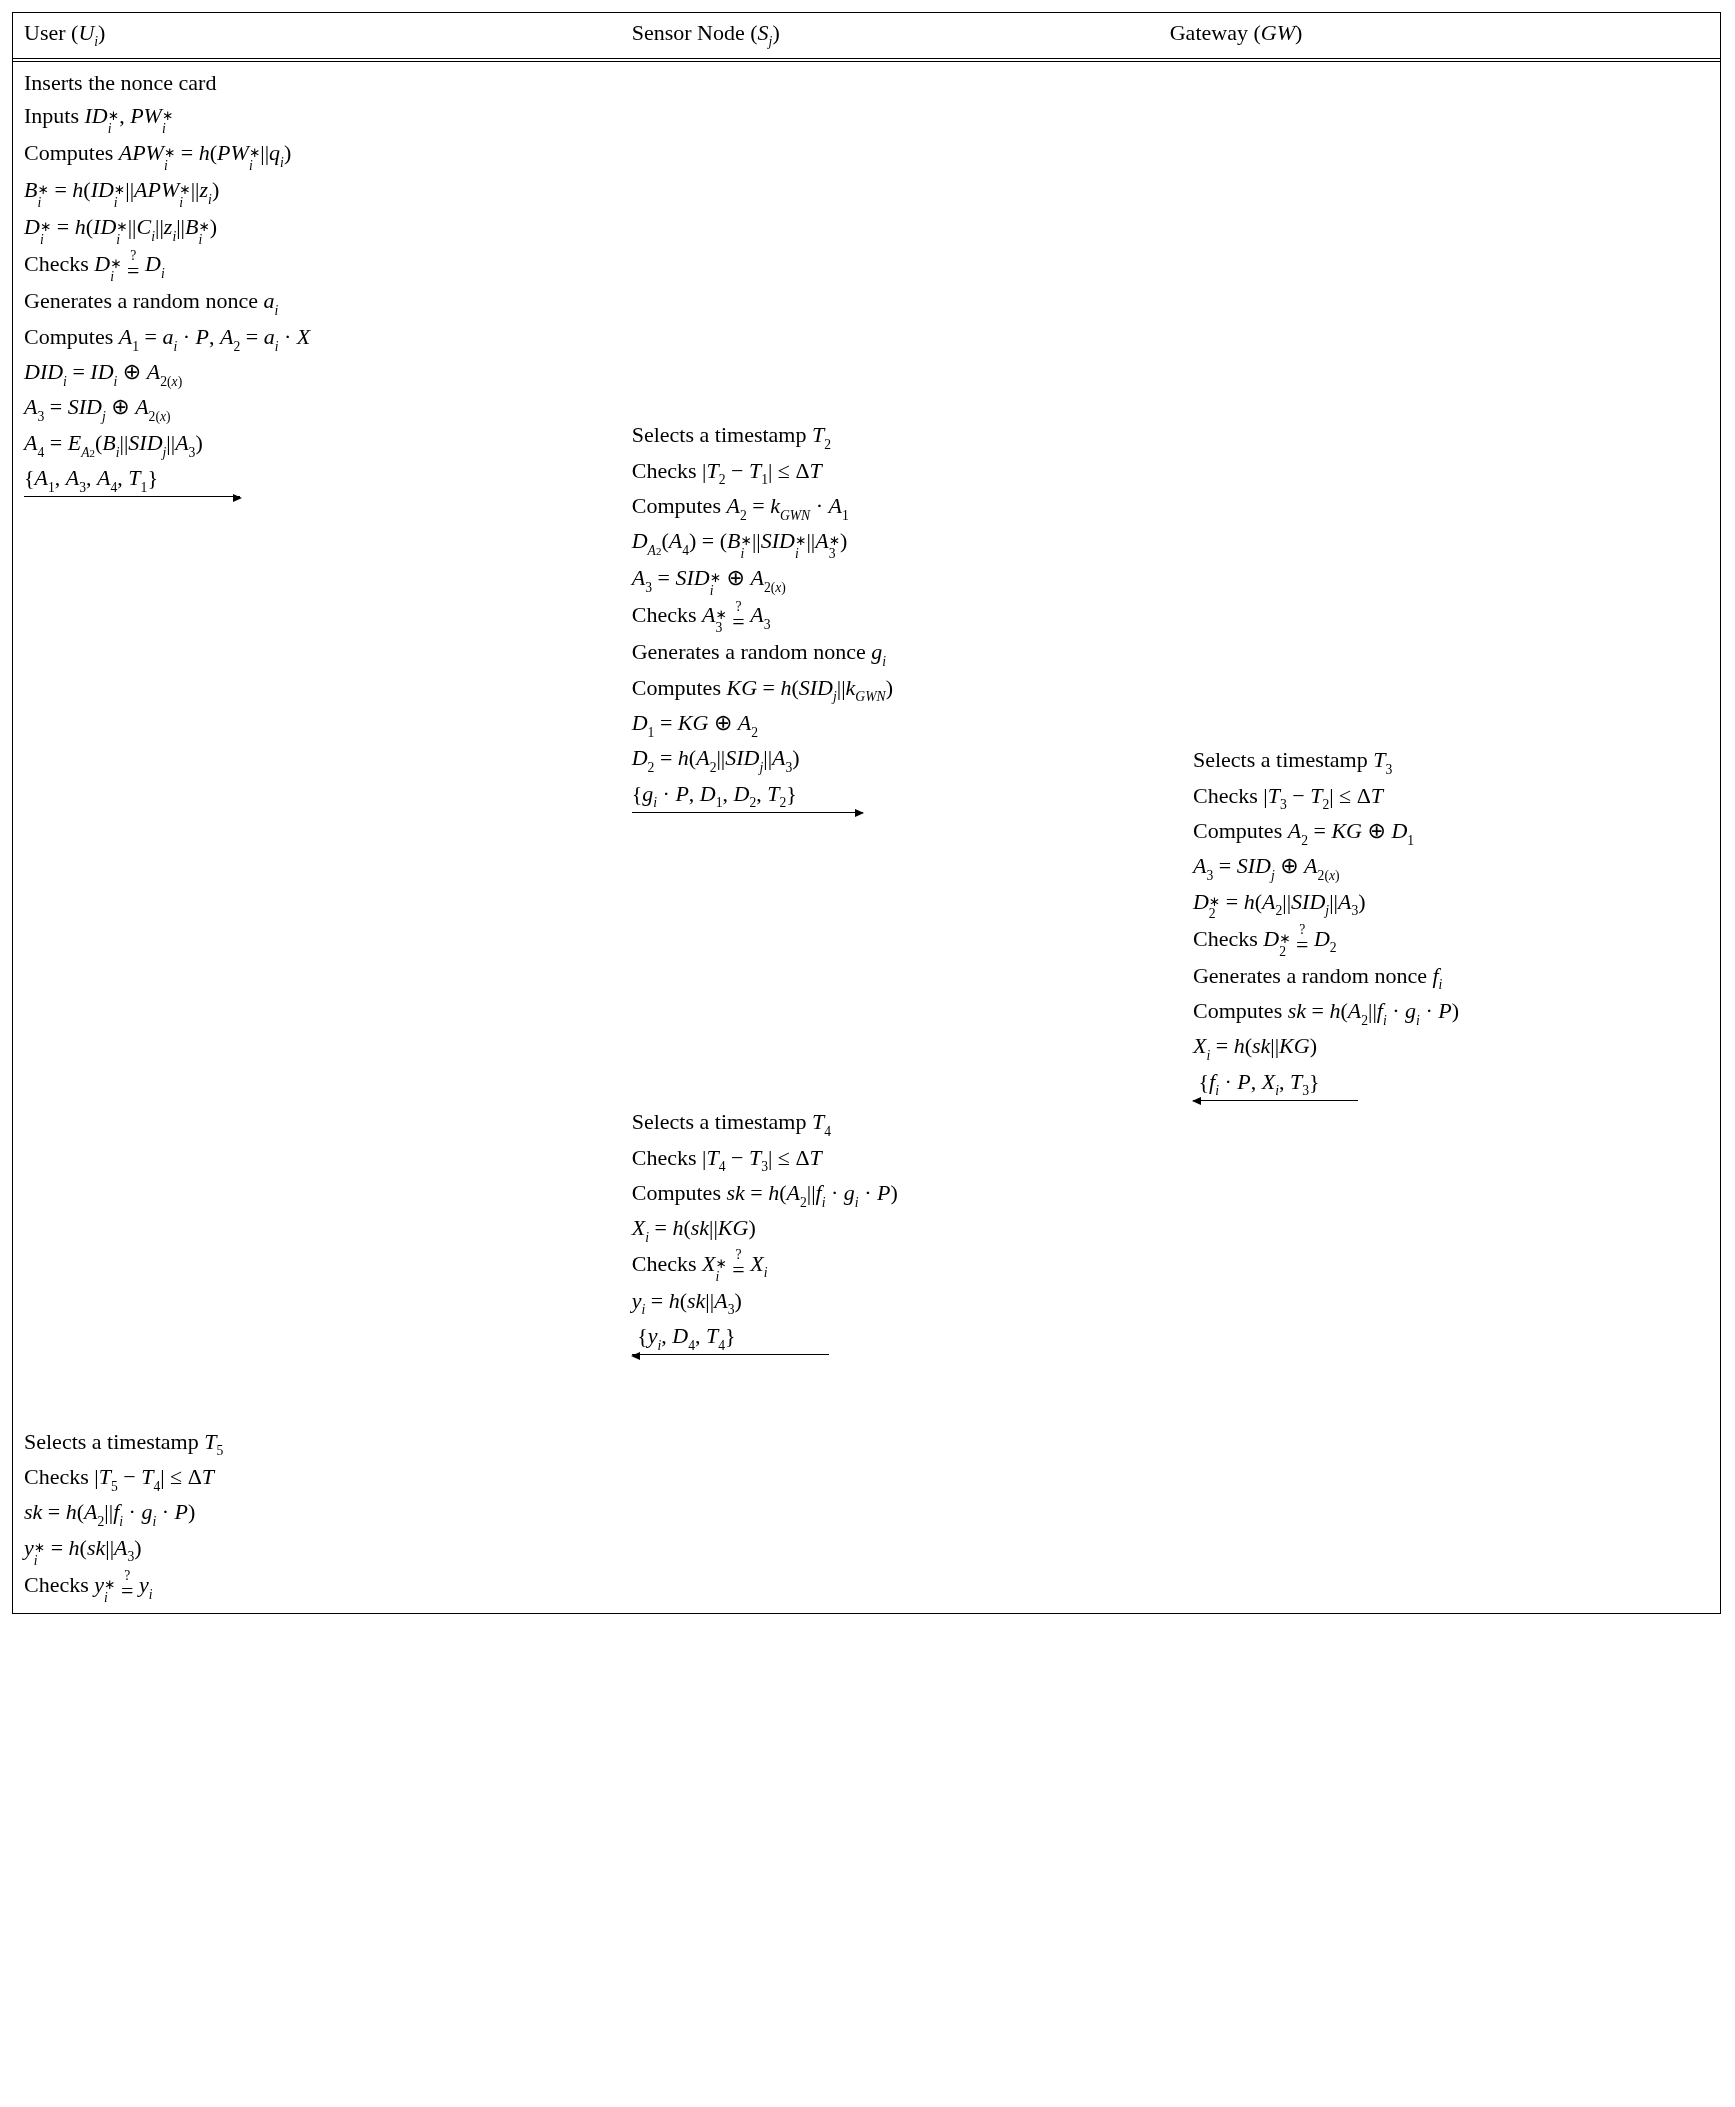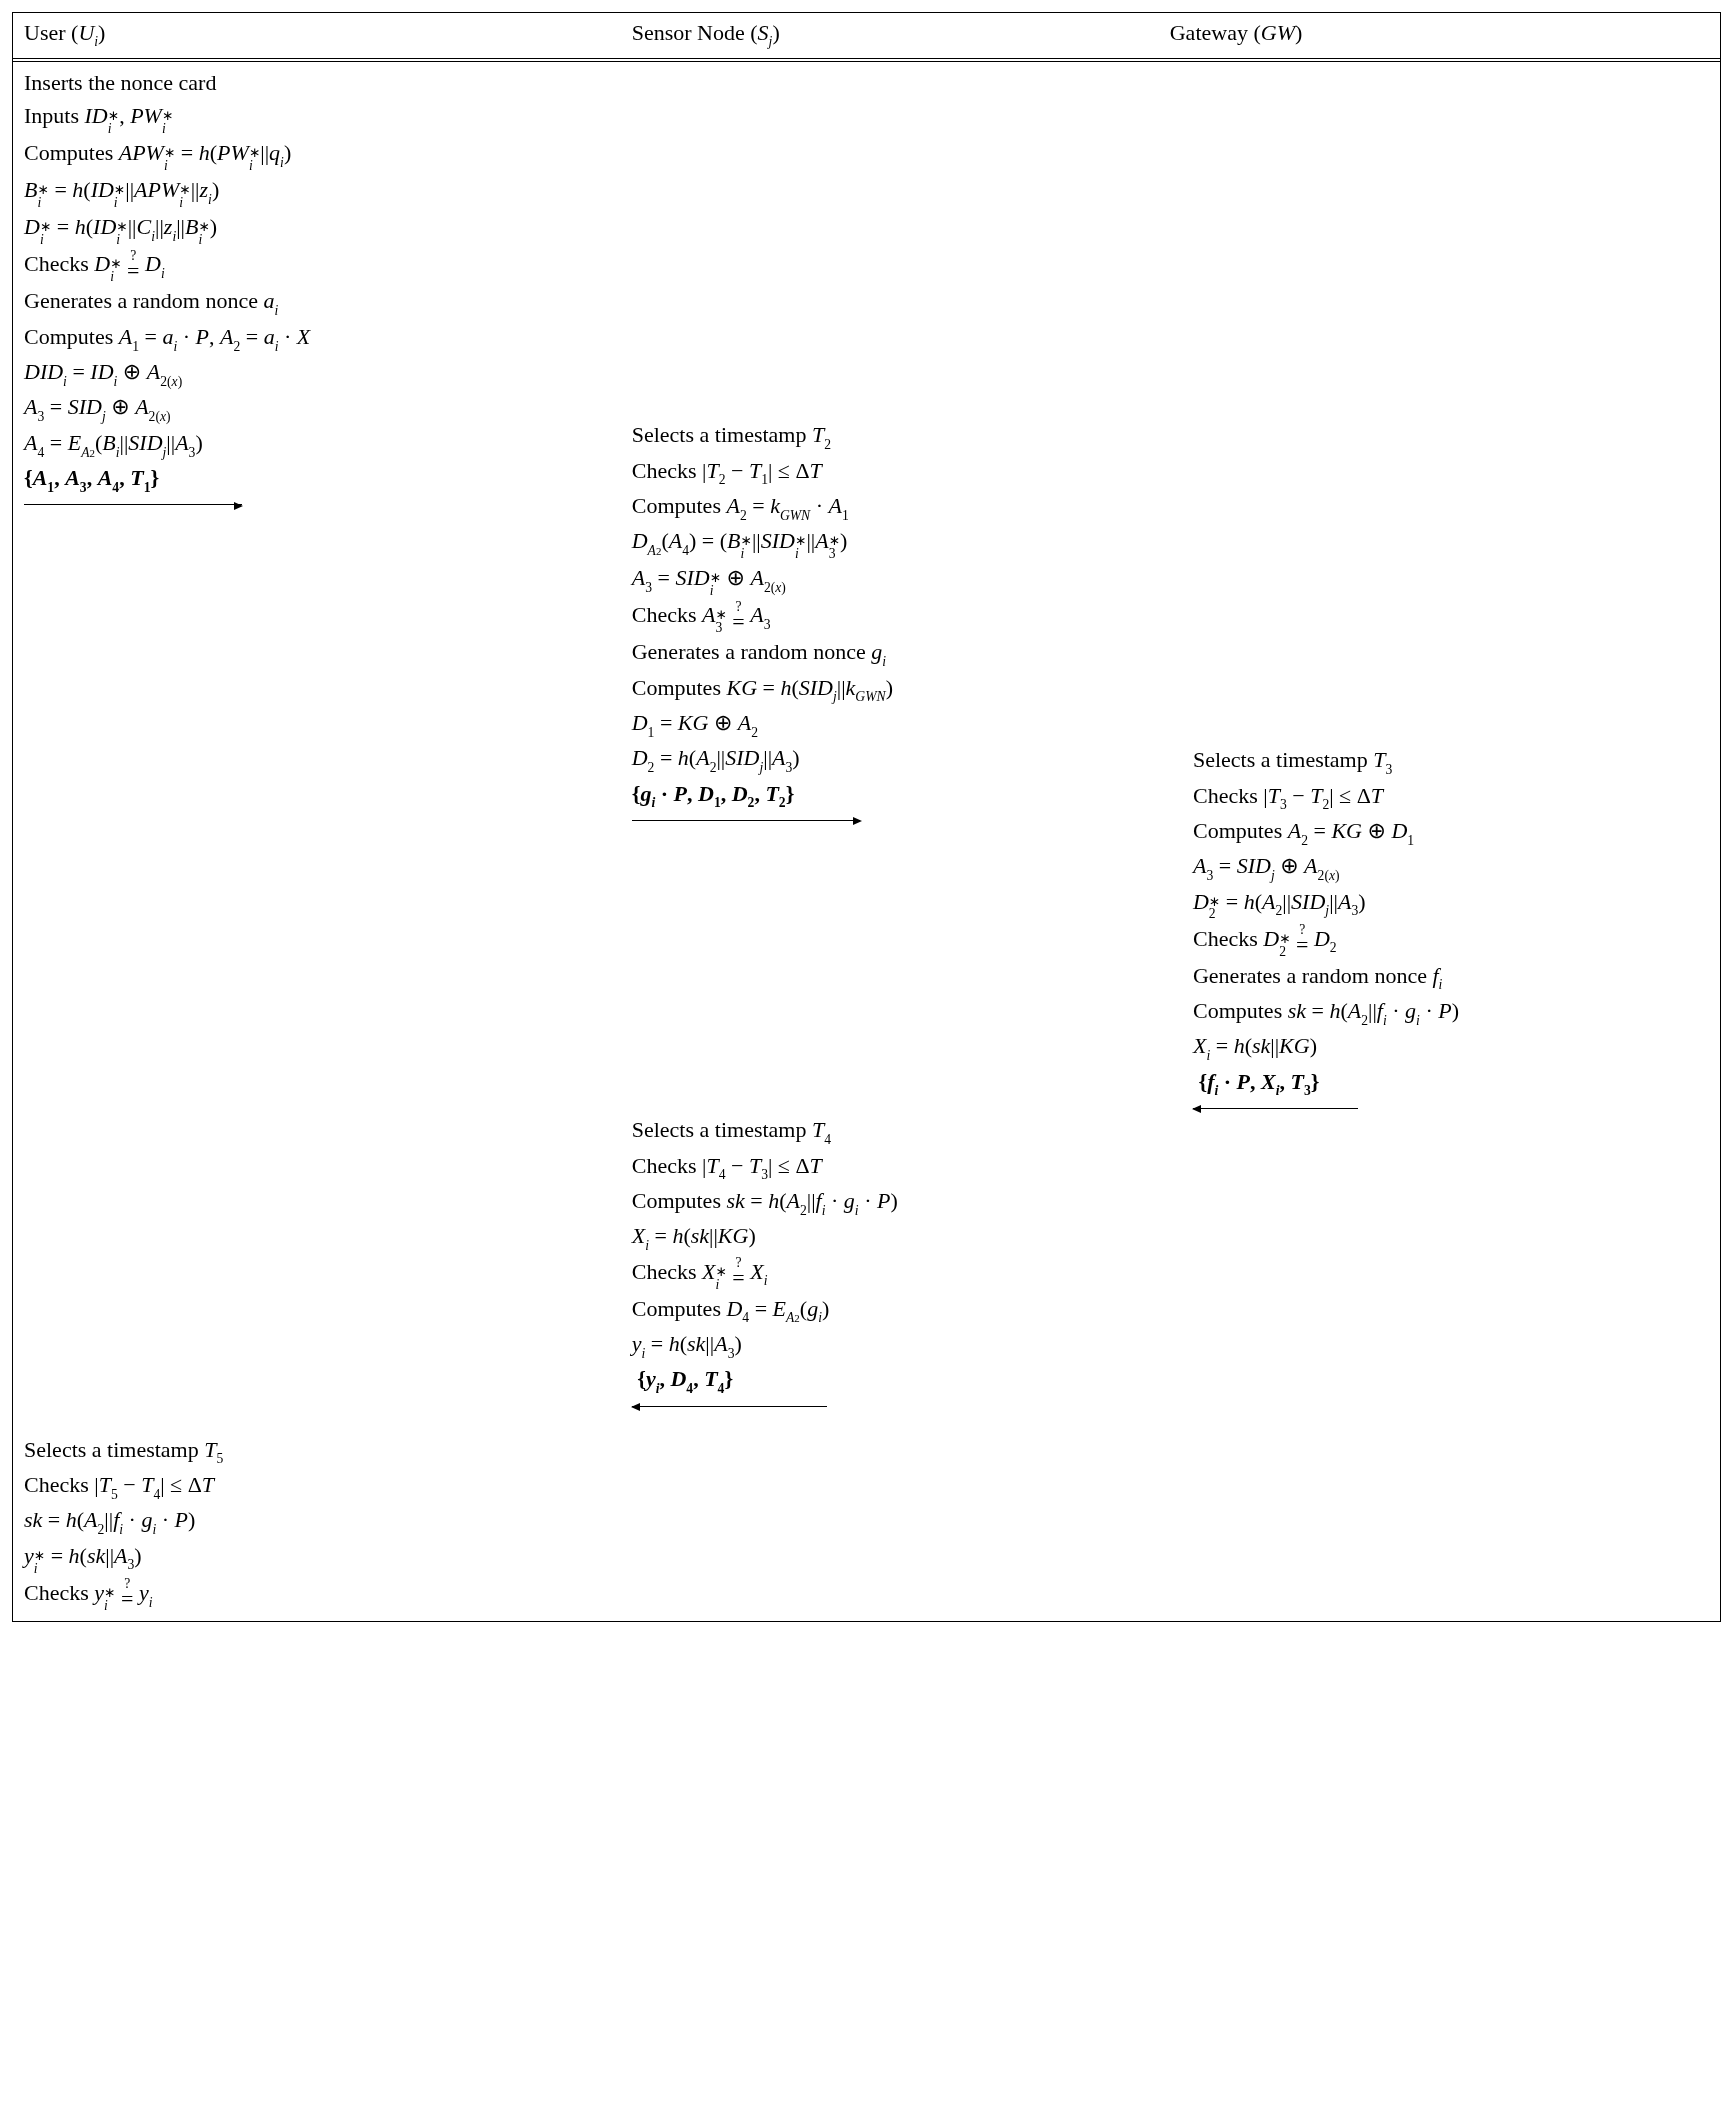--- a/index.html
+++ b/index.html
@@ -47,23 +47,22 @@
     display: inline-block;
     vertical-align: -0.30em;
     text-align: center;
     line-height: 0.80;
   }
   .qeq > .q { font-size: 0.62em; display:block; }
   .qeq > .eq { display:block; }
   .msg {
     display:inline-block;
     border-bottom: 1.2px solid #000;
-    padding-bottom: 8px;
+    padding-bottom: 0px;
     position: relative;
-    font-weight: bold;
   }
   .msg.right::after {
     content: "";
     position: absolute;
     right: -1.2px;
     bottom: -5.4px;
     border-left: 9.7px solid #000;
     border-top: 4.8px solid transparent;
     border-bottom: 4.8px solid transparent;
   }
@@ -130,21 +129,20 @@
       <div class="line"><span class="it">D</span><span class="sub">2</span> = <span class="it">h</span>(<span class="it">A</span><span class="sub">2</span>||<span class="it">SID</span><span class="sub it">j</span>||<span class="it">A</span><span class="sub">3</span>)</div>
       <div class="line"><span class="msg right">{<span class="it">g</span><span class="sub it">i</span> · <span class="it">P</span>, <span class="it">D</span><span class="sub">1</span>, <span class="it">D</span><span class="sub">2</span>, <span class="it">T</span><span class="sub">2</span>}&nbsp;&nbsp;&nbsp;&nbsp;&nbsp;&nbsp;&nbsp;&nbsp;&nbsp;&nbsp;&nbsp;&nbsp;</span></div>
 
       <div class="spacer" style="height:291px"></div>
 
       <div class="line">Selects a timestamp <span class="it">T</span><span class="sub">4</span></div>
       <div class="line">Checks |<span class="it">T</span><span class="sub">4</span> − <span class="it">T</span><span class="sub">3</span>| ≤ Δ<span class="it">T</span></div>
       <div class="line">Computes <span class="it">sk</span> = <span class="it">h</span>(<span class="it">A</span><span class="sub">2</span>||<span class="it">f</span><span class="sub it">i</span> · <span class="it">g</span><span class="sub it">i</span> · <span class="it">P</span>)</div>
       <div class="line"><span class="it">X</span><span class="sub it">i</span> = <span class="it">h</span>(<span class="it">sk</span>||<span class="it">KG</span>)</div>
       <div class="line">Checks <span class="it">X</span><span class="subsup"><span class="ss-top">∗</span><span class="ss-bot it">i</span></span> <span class="qeq"><span class="q">?</span><span class="eq">=</span></span> <span class="it">X</span><span class="sub it">i</span></div>
-      <div class="line">Computes <span class="it">D</span><span class="sub">4</span> = <span class="it">E</span><span class="sub"><span class="it">A</span><span style="font-size:0.8em">2</span></span>(<span class="it">g</span><span class="sub it">i</span>)</div>
       <div class="line"><span class="it">y</span><span class="sub it">i</span> = <span class="it">h</span>(<span class="it">sk</span>||<span class="it">A</span><span class="sub">3</span>)</div>
       <div class="line"><span class="msg left">&nbsp;{<span class="it">y</span><span class="sub it">i</span>, <span class="it">D</span><span class="sub">4</span>, <span class="it">T</span><span class="sub">4</span>}&nbsp;&nbsp;&nbsp;&nbsp;&nbsp;&nbsp;&nbsp;&nbsp;&nbsp;&nbsp;&nbsp;&nbsp;&nbsp;&nbsp;&nbsp;&nbsp;&nbsp;</span></div>
     </div>
 
     <div class="col col-sensor">
       <div class="spacer" style="height:677px"></div>
 
       <div class="line">Selects a timestamp <span class="it">T</span><span class="sub">3</span></div>
       <div class="line">Checks |<span class="it">T</span><span class="sub">3</span> − <span class="it">T</span><span class="sub">2</span>| ≤ Δ<span class="it">T</span></div>
       <div class="line">Computes <span class="it">A</span><span class="sub">2</span> = <span class="it">KG</span> ⊕ <span class="it">D</span><span class="sub">1</span></div>

